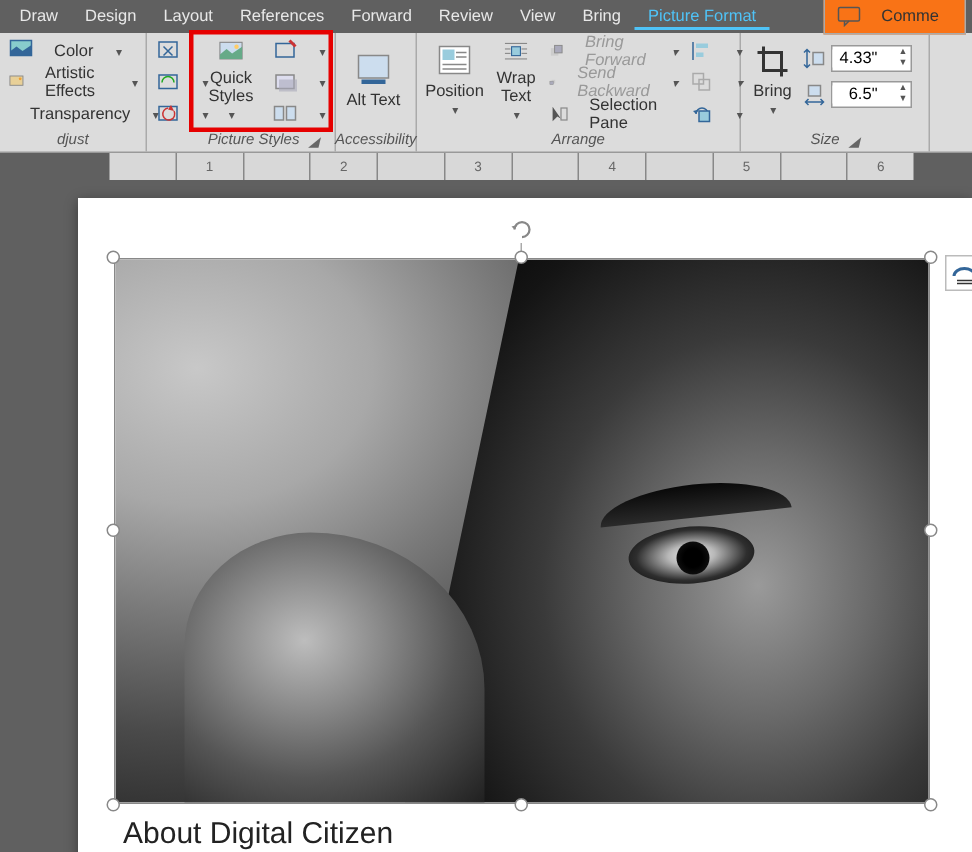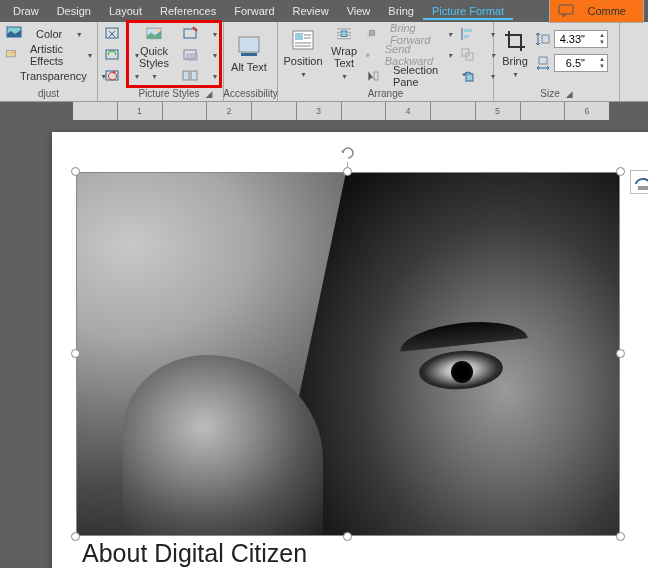--- a/index.html
+++ b/index.html
@@ -6,21 +6,21 @@
 body { width: 648px; height: 568px; background: #606060; overflow: hidden; font-size: 11px; }
 
 .menubar { height: 22px; background: #606060; display: flex; align-items: center; padding: 0 4px; color: #e8e8e8; }
 .menubar span { padding: 3px 9px; cursor: pointer; }
 .menubar .active { color: #4fc3f7; border-bottom: 2px solid #4fc3f7; padding-bottom: 1px; }
 .comment-btn { margin-left: auto; background: #f97316; color: #333; padding: 2px 8px; border: 1px solid #aaa; display: flex; align-items: center; gap: 4px; }
 
 .ribbon { height: 80px; background: #dcdcdc; display: flex; border-bottom: 1px solid #999; }
 .group { display: flex; flex-direction: column; justify-content: space-between; border-right: 1px solid #aaa; padding: 2px 3px 0 3px; position: relative; }
 .group-body { display: flex; flex: 1; gap: 2px; }
-.group-label { font-size: 10px; color: #555; padding: 1px 0 2px 0; display: flex; justify-content: center; align-items: center; gap: 6px; }
+.group-label { font-size: 10px; color: #555; padding: 1px 0 2px 0; display: flex; justify-content: center; align-items: center; gap: 6px; font-style: italic; }
 .launcher { font-size: 9px; color: #666; }
 
 .col { display: flex; flex-direction: column; gap: 1px; justify-content: flex-start; }
 .btn-row { display: flex; align-items: center; gap: 14px; padding: 1px 3px; color: #333; font-size: 11px; height: 20px; cursor: pointer; }
 .disabled { color: #999; font-style: italic; }
 .btn-big { display: flex; flex-direction: column; align-items: center; justify-content: center; padding: 2px 4px; width: 44px; height: 60px; color: #333; font-size: 11px; text-align: center; cursor: pointer; }
 .btn-big .lbl { line-height: 1.1; margin-top: 2px; }
 .ico { width: 16px; height: 16px; display: inline-flex; align-items: center; justify-content: center; }
 .ico-lg { width: 24px; height: 24px; }
 .dd { font-size: 8px; color: #555; margin-left: 1px; }
@@ -51,21 +51,21 @@
 
 .handle { width: 9px; height: 9px; background: #fff; border: 1px solid #888; border-radius: 50%; position: absolute; }
 .h-tl { top: -5px; left: -5px; } .h-tm { top: -5px; left: calc(50% - 5px); } .h-tr { top: -5px; right: -5px; }
 .h-ml { top: calc(50% - 5px); left: -5px; } .h-mr { top: calc(50% - 5px); right: -5px; }
 .h-bl { bottom: -5px; left: -5px; } .h-bm { bottom: -5px; left: calc(50% - 5px); } .h-br { bottom: -5px; right: -5px; }
 .rot { position: absolute; top: -28px; left: calc(50% - 9px); width: 18px; height: 18px; color: #888; }
 .rot::after { content: ""; position: absolute; top: 18px; left: 8px; width: 1px; height: 8px; background: #aaa; }
 
 .layout-btn { position: absolute; top: -2px; right: -36px; width: 26px; height: 24px; background: #fff; border: 1px solid #bbb; display: flex; align-items: center; justify-content: center; }
 
-.caption { position: absolute; bottom: 4px; left: 30px; font-size: 25px; color: #222; }
+.caption { position: absolute; bottom: 4px; left: 30px; font-size: 20px; color: #222; }
 
 svg { display: block; }
 </style>
 </head>
 <body>
 
 <div class="menubar">
   <span>Draw</span>
   <span>Design</span>
   <span>Layout</span>

